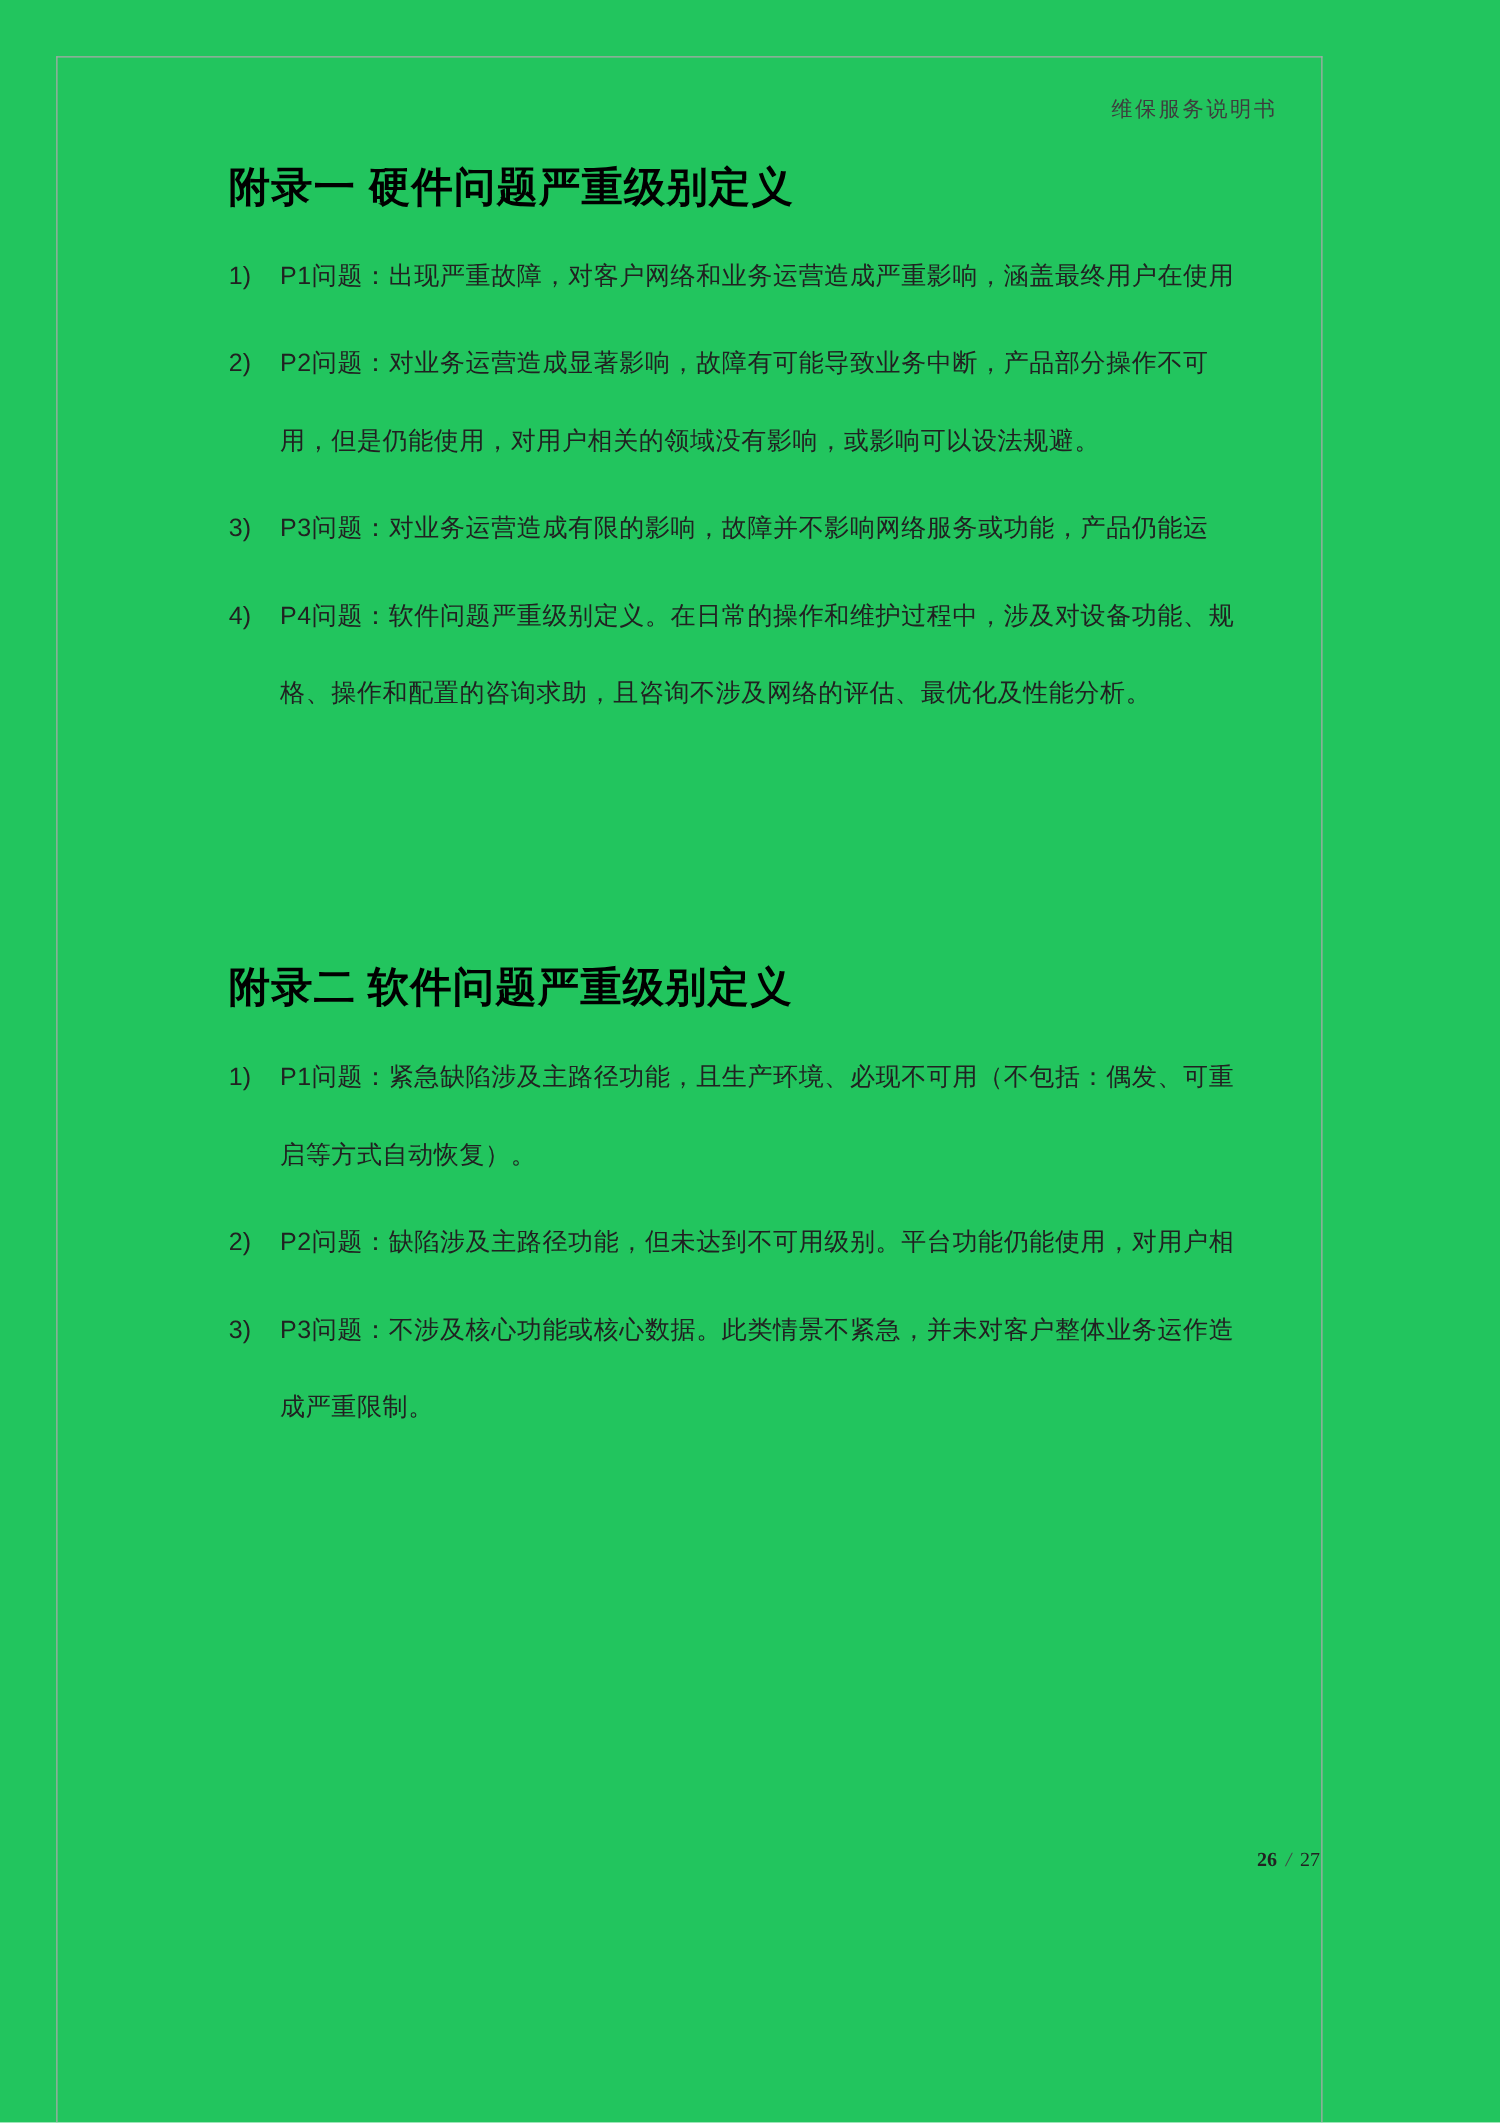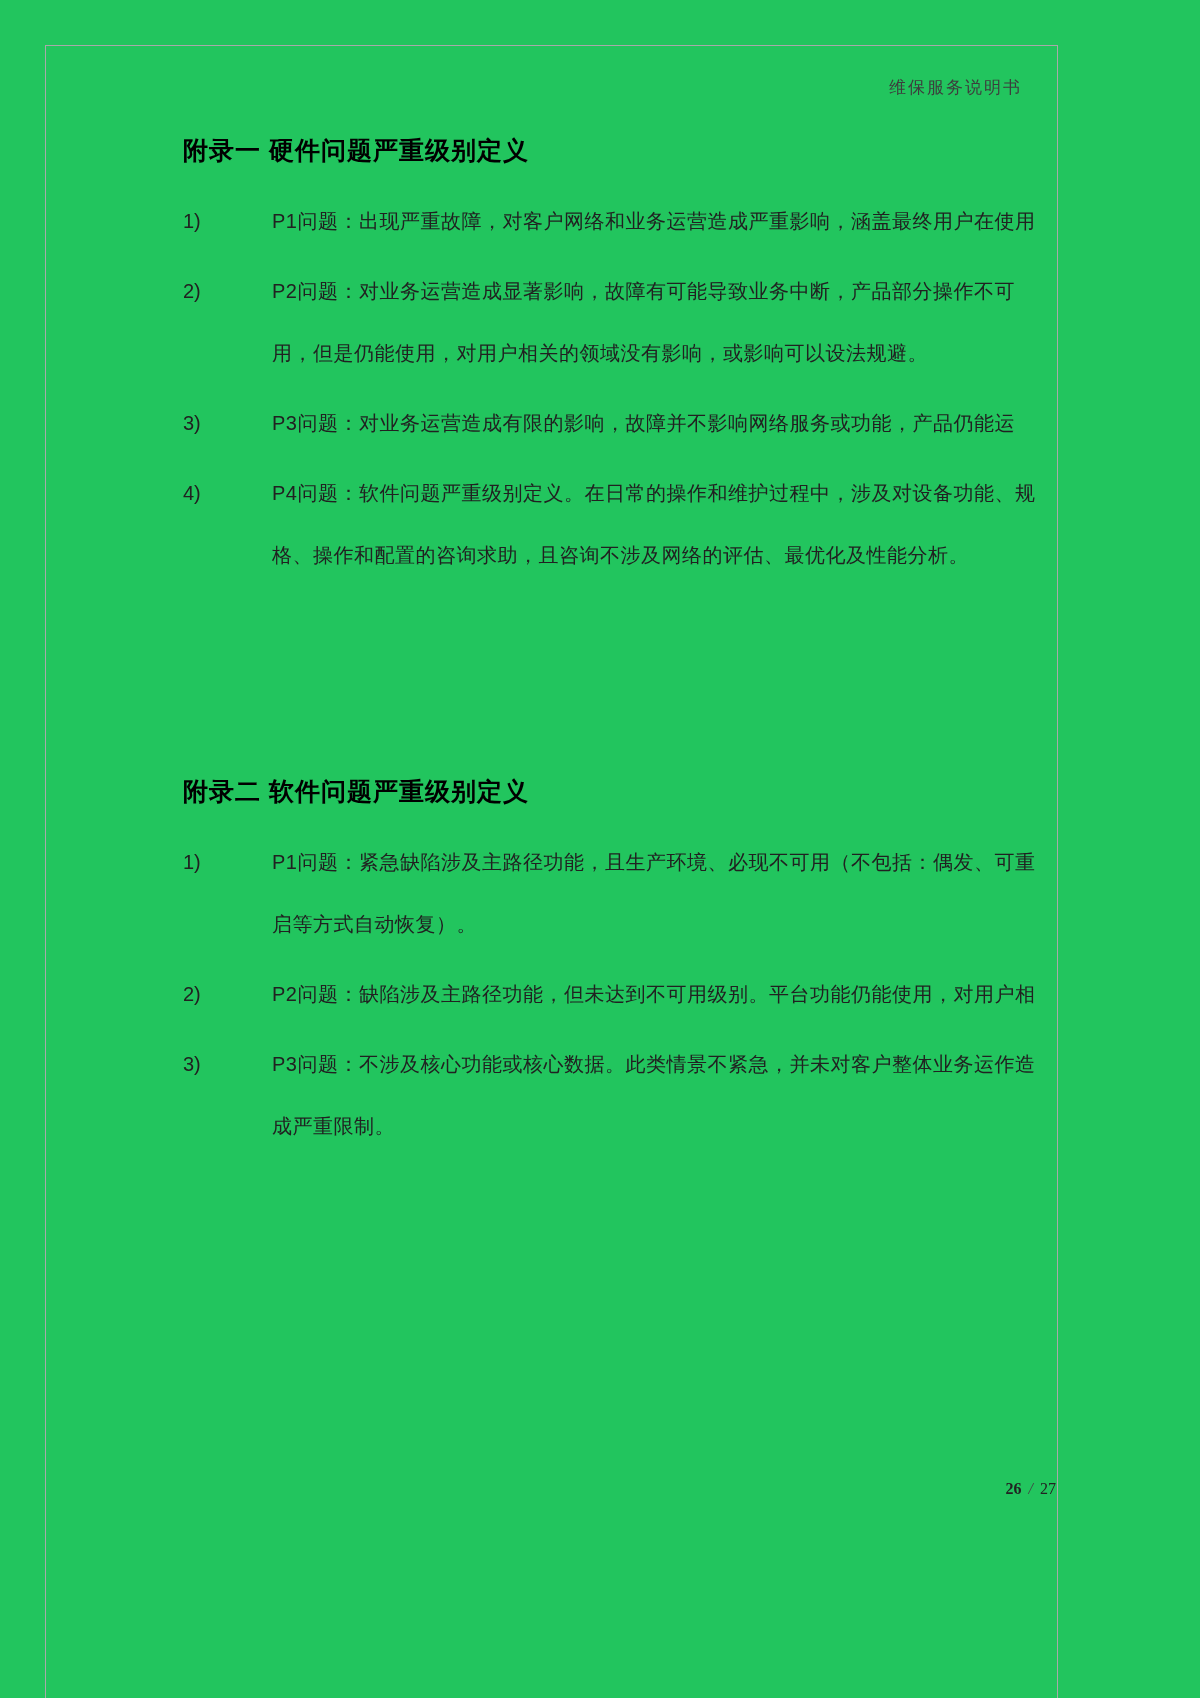--- a/index.html
+++ b/index.html
@@ -25,46 +25,45 @@
     color:#3d3d3d;
     letter-spacing:2px;
   }
   .content {
     position:absolute;
     left:183px; top:130px;
     width:840px;
     color:#212121;
   }
   .section-title {
-    font-size:25px;
+    font-size:33px;
     line-height:40px;
     font-weight:bold;
     color:#000000;
     letter-spacing:1px;
     margin:0 0 20px 0;
   }
-  .section-2 .section-title { margin-top:185px; }
+  .section-2 .section-title { margin-top:185px;font-family:Liberation Serif, serif; }
   .item {
     position:relative;
     padding-left:41px;
     margin-top:8px;
   }
   .item:first-of-type { margin-top:14px; }
   .item .num {
     position:absolute;
     left:0; top:0;
     line-height:62px;
     font-size:20px;
   }
   .line {
     line-height:62px;
     font-size:20px;
     letter-spacing:0.5px;
     white-space:nowrap;
-    margin-left:48px;
   }
   .doc-footer {
     position:absolute;
     left:45px; top:1480px;
     width:1011px;
     text-align:right;
     font-family:"Liberation Serif", serif;
     font-size:16px;
     color:#222222;
   }

